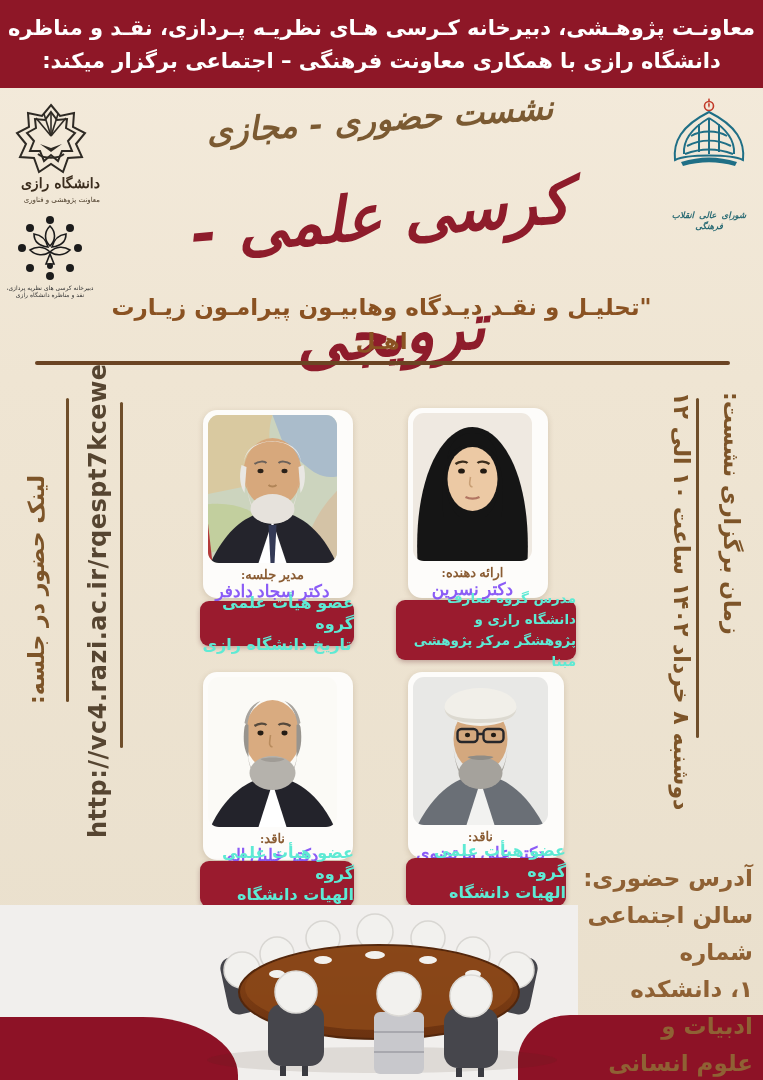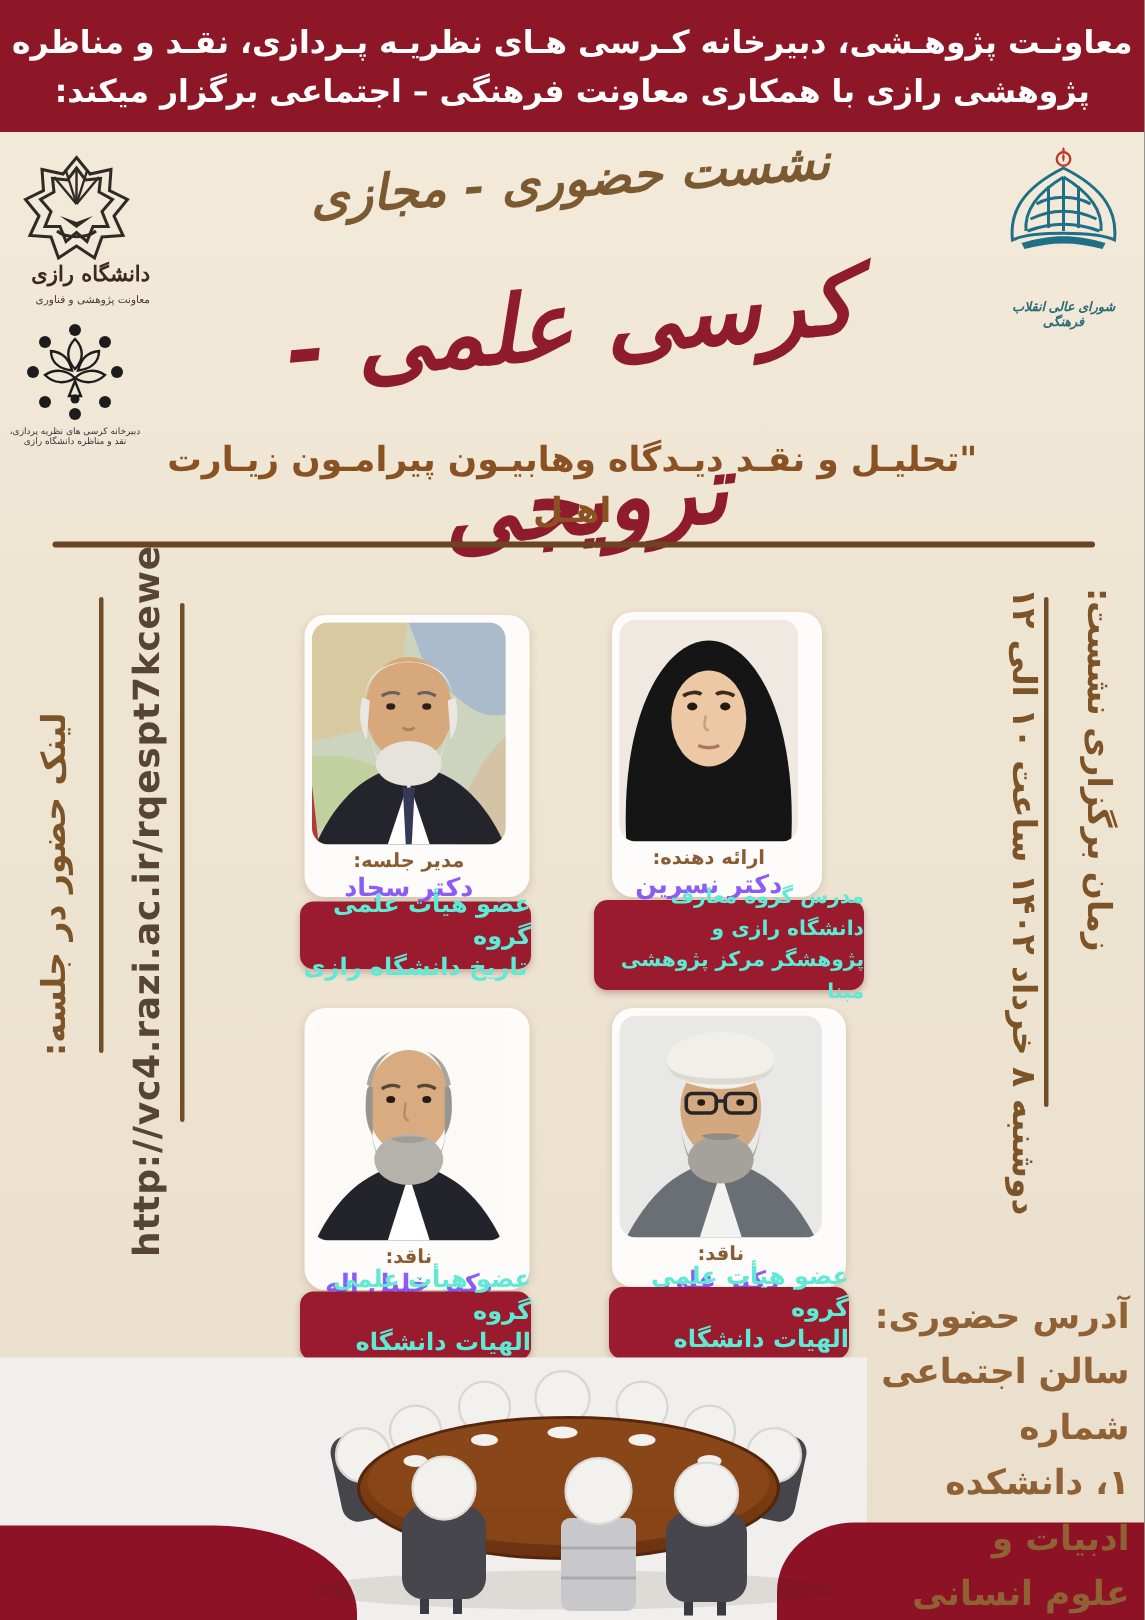--- a/index.html
+++ b/index.html
@@ -18,22 +18,22 @@
   
   .logoL1{position:absolute;left:14px;top:102px;}
   .razi-txt{position:absolute;left:0;top:176px;width:100px;text-align:right;color:#3a2c1d;
     font-size:14px;font-weight:bold;font-family:"DejaVu Serif",serif;direction:rtl;line-height:15px;}
   .razi-sub{font-size:7px;font-weight:normal;color:#4a3b28;display:block;margin-top:2px;}
   .logoL2{position:absolute;left:16px;top:214px;}
   .sec-cap{position:absolute;left:2px;top:284px;width:96px;text-align:center;color:#333;
     font-size:6px;direction:rtl;line-height:7px;}
   
   .logoR{position:absolute;left:660px;top:98px;width:98px;text-align:center;}
-  .council-cap{color:#2a6b74;font-size:8.5px;font-weight:bold;direction:rtl;margin-top:5px;
-    font-family:Liberation Sans, sans-serif;font-style:italic;}
+  .council-cap{color:#2a6b74;font-size:8.5px;font-weight:bold;direction:rtl;margin-top:16px;
+    font-family:Liberation Mono, monospace;font-style:italic;}
   
   .session-type{
     position:absolute;left:120px;top:100px;width:520px;text-align:center;direction:rtl;
     color:#7b5a32;font-size:33px;font-weight:bold;font-family:"DejaVu Serif",serif;font-style:italic;
     transform:rotate(-4deg);
   }
   .main-title{
     position:absolute;left:100px;top:158px;width:560px;height:120px;text-align:center;direction:rtl;
     color:#8e1c2b;font-size:62px;font-weight:bold;font-family:"DejaVu Serif",serif;font-style:italic;
     transform:rotate(-5deg);line-height:118px;
@@ -50,21 +50,21 @@
   .rail-label-right{left:744px;top:392px;transform:rotate(90deg);transform-origin:0 0;
     color:#7d5428;font-size:22px;}
   .rail-date{left:694px;top:392px;transform:rotate(90deg);transform-origin:0 0;
     color:#7d5428;font-size:22px;}
   .vline{position:absolute;width:3px;background:#6f4e2a;border-radius:2px;}
   .vl-l1{left:66px;top:398px;height:304px;}
   .vl-l2{left:120px;top:402px;height:346px;}
   .vl-r1{left:696px;top:398px;height:340px;}
   
   .card{position:absolute;background:#fdfcfa;border-radius:14px;box-shadow:0 2px 6px rgba(90,60,30,.18);
-    padding:5px 16px 0 5px;box-sizing:border-box;text-align:center;}
+    padding:5px 16px 0 5px;box-sizing:border-box;text-align:center;font-family:Liberation Serif, serif;}
   .card .photo{width:100%;border-radius:11px;overflow:hidden;display:block;}
   .role{color:#8a5c33;font-size:13px;font-weight:bold;direction:rtl;margin-top:4px;line-height:15px;}
   .pname{color:#8b5cf6;font-size:17px;font-weight:bold;direction:rtl;line-height:20px;}
   .badge{position:absolute;background:#9a1b2e;border-radius:9px;color:#5eead4;direction:rtl;
     display:flex;flex-direction:column;justify-content:center;align-items:center;
     font-weight:bold;box-shadow:0 2px 5px rgba(90,20,30,.3);}
   .badge div{line-height:21px;}
   .b-std{font-size:16px;}
   .b-sm{font-size:13.5px;}
   
@@ -77,21 +77,21 @@
     color:#8f6134;font-size:23px;font-weight:bold;line-height:37px;padding-right:0;}
   .table-art{position:absolute;left:182px;top:908px;width:396px;height:172px;}
 </style>
 </head>
 <body>
 
 <div class="poster">
 
   <div class="header">
     <div>معاونـت پژوهـشی، دبیرخانه کـرسی هـای نظریـه پـردازی، نقـد و مناظره</div>
-    <div>پژوهشی رازی با همکاری معاونت فرهنگی – اجتماعی برگزار میکند:</div>
+    <div>دانشگاه رازی با همکاری معاونت فرهنگی – اجتماعی برگزار میکند:</div>
   </div>
 
   <div class="logoL1">
     <svg width="74" height="74" viewBox="0 0 74 74">
       <g fill="none" stroke="#2e2a24" stroke-width="2">
         <polygon points="37,3 46,14 60,11 59,25 71,31 62,42 68,55 54,56 49,70 37,62 25,70 20,56 6,55 12,42 3,31 15,25 14,11 28,14"></polygon>
         <polygon points="37,10 43,18 53,17 52,26 61,31 54,39 58,49 48,49 44,59 37,53 30,59 26,49 16,49 20,39 13,31 22,26 21,17 31,18"></polygon>
       </g>
       <g stroke="#2e2a24" stroke-width="1.6">
         <line x1="37" y1="34" x2="22" y2="16"></line>

